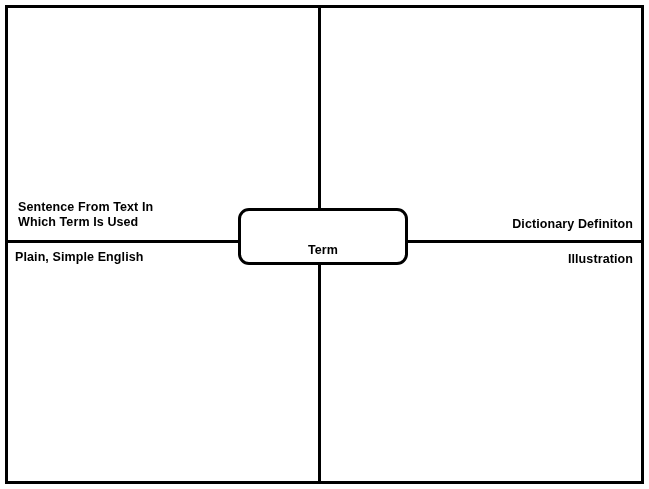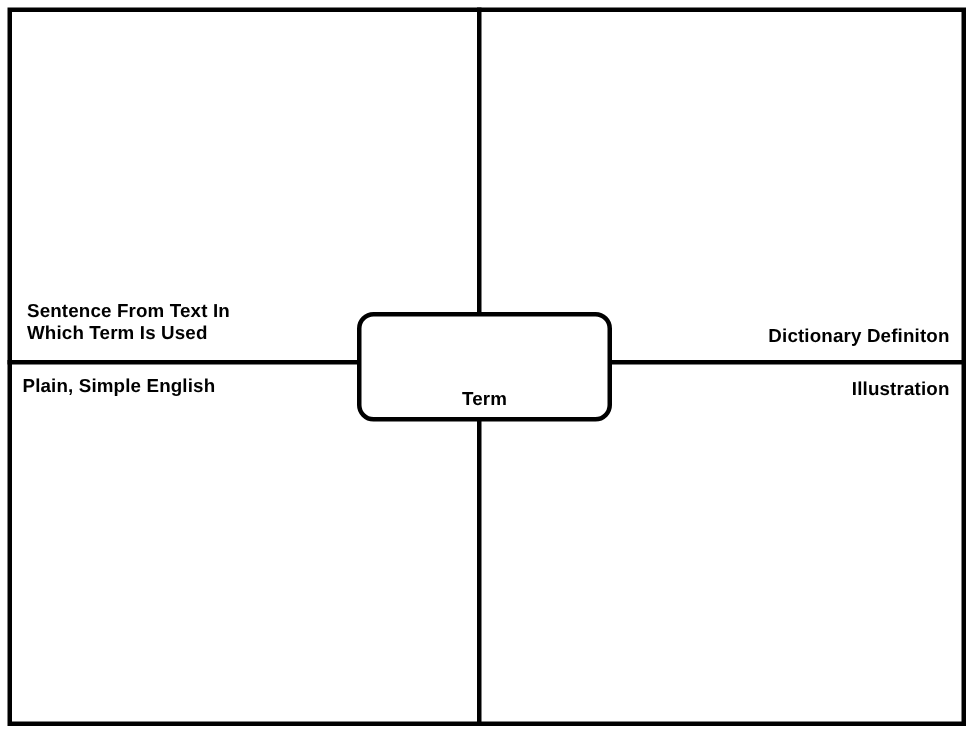--- a/index.html
+++ b/index.html
@@ -51,21 +51,21 @@
   }
   .h-divider.left  { left: 5px;   width: 236px; }
   .h-divider.right { left: 406px; width: 238px; }
 
   
   .term-box {
     position: absolute;
     left: 238px;
     top: 208px;
     width: 170px;
-    height: 73px;
+    height: 57px;
     box-sizing: border-box;
     border: 3px solid #000000;
     border-radius: 11px;
     background: #ffffff;
   }
   .term-label {
     position: absolute;
     left: 0;
     right: 0;
     bottom: 5px;

